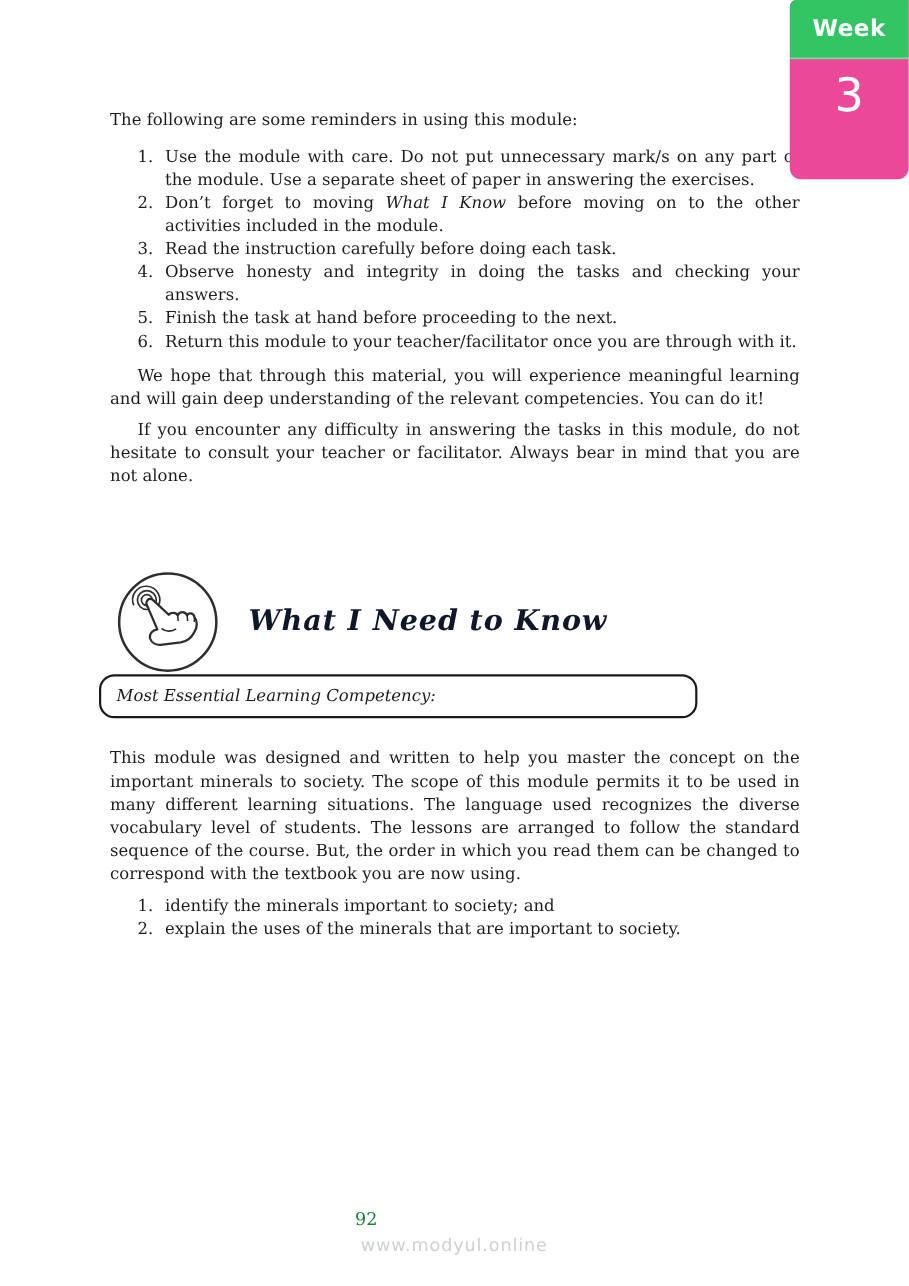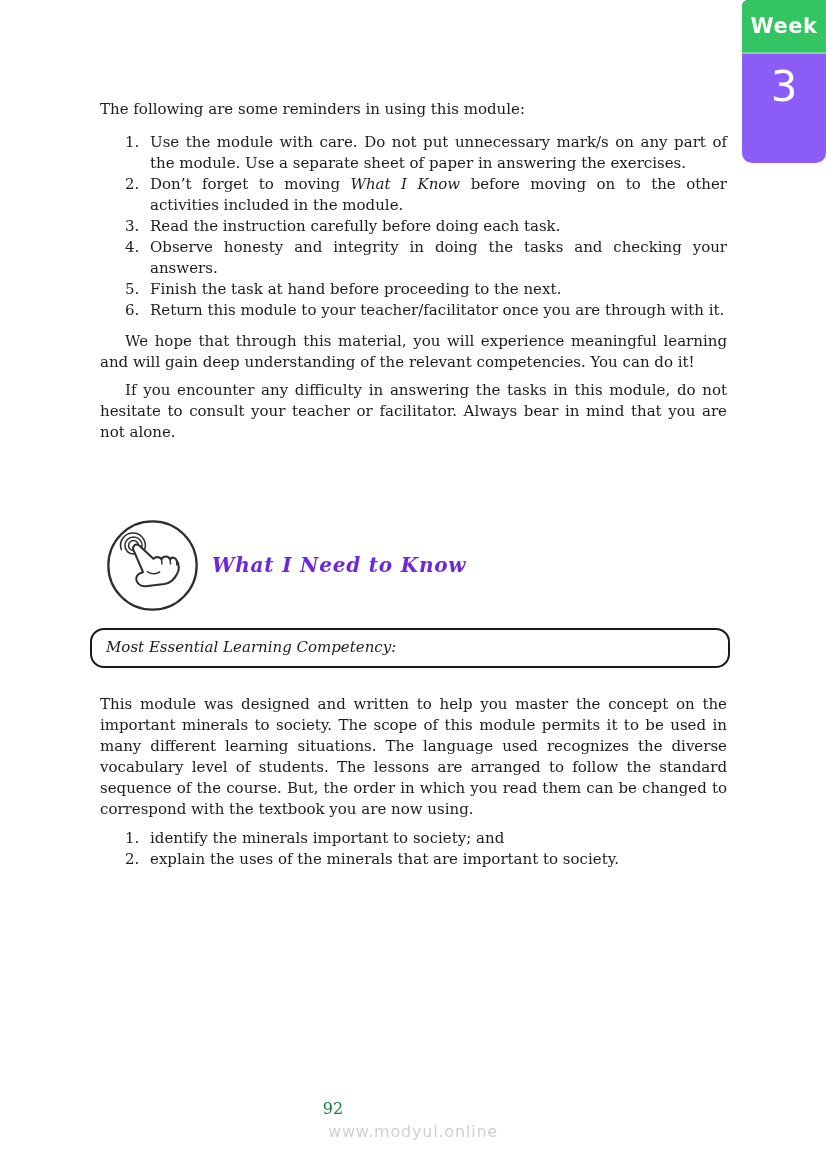--- a/index.html
+++ b/index.html
@@ -9,22 +9,22 @@
     font-family: "DejaVu Serif", serif;
     color: #1c1c1c;
     position: relative;
     overflow: hidden;
   }
   .page { position: relative; width: 826px; height: 1169px; }
 
   
   .week-tab {
     position: absolute; top: 0; right: 0;
-    width: 84px; height: 163px;
-    background: #8b5cf6;
+    width: 108px; height: 163px;
+    background: #ec4899;
     border-radius: 6px 0 10px 10px;
     z-index: 5;
   }
   .week-tab-top {
     height: 52px;
     background: #33c463;
     border-radius: 6px 0 0 0;
     border-bottom: 2px solid rgba(255,255,255,0.35);
     display: flex; align-items: center; justify-content: center;
   }
@@ -64,30 +64,30 @@
   .p-hope { margin-top: 10px; }
 
   
   .section-header {
     display: flex; align-items: center;
     margin-top: 75px; margin-left: 5px;
     text-align: left;
   }
   .section-icon { width: 95px; height: 95px; flex: 0 0 95px; }
   .section-title {
-    margin-left: 12px;
-    font-size: 20px; font-weight: bold; font-style: italic;
+    margin-left: 26px;
+    font-size: 26px; font-weight: bold; font-style: italic;
     letter-spacing: 0.8px;
-    color: #6d28d9;
+    color: #0f172a;
   }
 
   
   .melc-box {
-    margin-top: 15px; margin-left: -10px;
-    width: 640px; box-sizing: border-box;
+    margin-left: -10px;
+    width: 544px; box-sizing: border-box;
     border: 2px solid #1a1a1a;
     border-radius: 14px;
     padding: 7px 8px 8px 14px;
     text-align: left;
   }
   .melc-label { font-style: italic; }
   .melc-competency { text-align: center; }
 
   
   .p-module { margin-top: 26px; }

